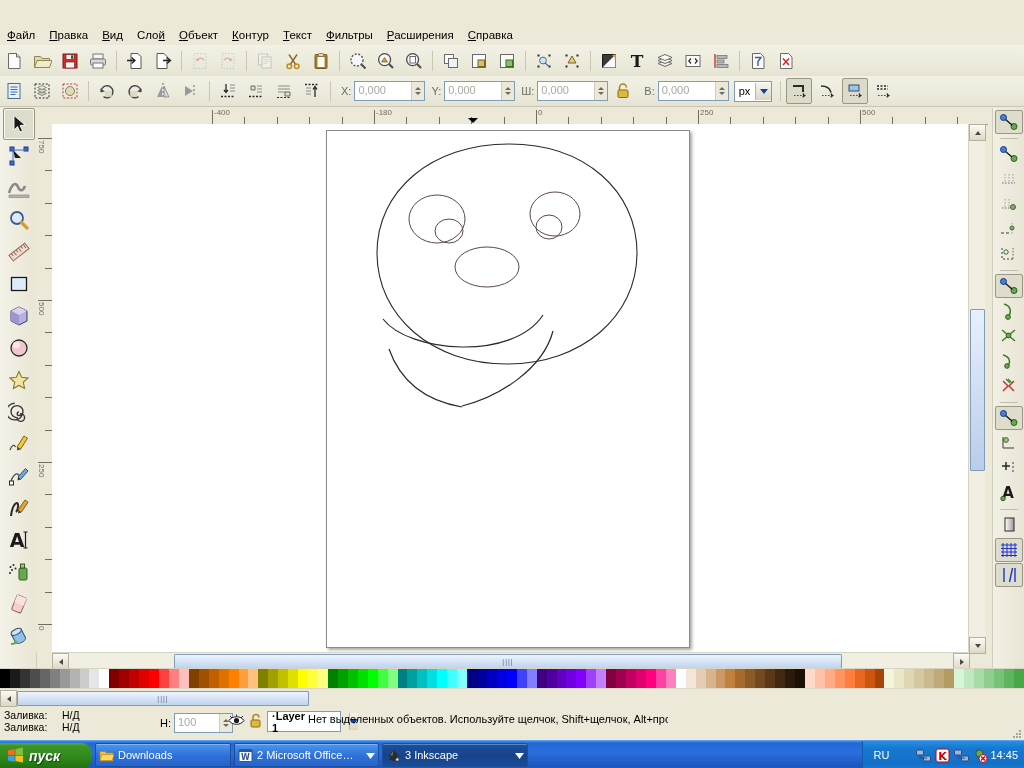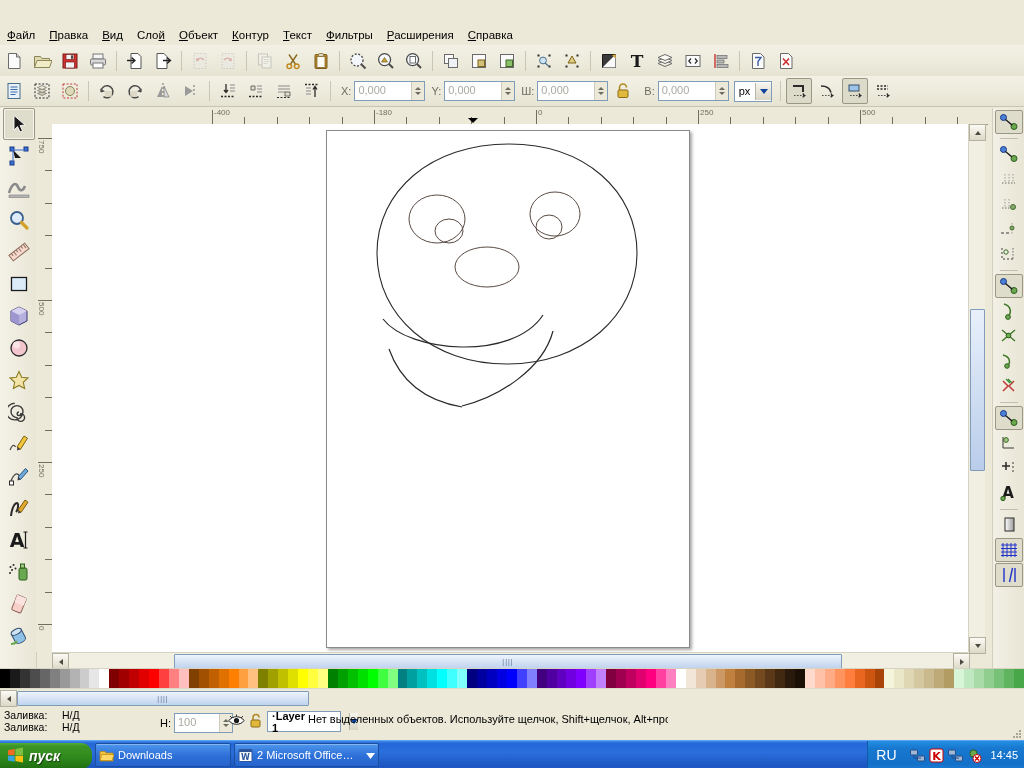--- a/index.html
+++ b/index.html
@@ -230,25 +230,25 @@
   }
   .task-btn.active{background:linear-gradient(180deg,#1d4f9e,#17438a 55%,#1b4c98);}
   .task-icon{width:15px;height:15px;margin-right:4px;flex:0 0 auto;}
   .task-caret{margin-left:auto;padding-left:5px;}
   .tray{
     margin-left:auto;height:28px;display:flex;align-items:center;padding:0 4px 0 7px;
     background:linear-gradient(180deg,#2490e4 0%,#1878cf 25%,#1370c8 80%,#1a7ad4 100%);
     border-left:1px solid #0e5ba8;
   }
   .tray-lang{
-    height:20px;min-width:22px;margin-right:11px;
-    display:flex;align-items:center;justify-content:center;color:#fff;font-size:14px;
+    height:20px;min-width:22px;margin-right:22px;
+    display:flex;align-items:center;justify-content:center;color:#fff;font-size:11px;
   }
   .tray-icon{width:15px;height:15px;margin:0 2px;}
-  .tray-clock{color:#fff;font-size:11px;margin-left:6px;margin-right:2px;}
+  .tray-clock{color:#fff;font-size:11px;margin-right:2px;}
 </style>
 </head>
 <body>
 
 <div class="app">
 
 
   <div class="menubar">
     <div class="menu-item"><span><u>Ф</u>айл</span></div>
     <div class="menu-item"><span><u>П</u>равка</span></div>
@@ -1174,20 +1174,35 @@
       <span>2 Microsoft Office…</span>
       <span class="task-caret">
         <svg width="9" height="6" viewBox="0 0 9 6">
             <path d="M0 0 4.5 6 9 0z" fill="#fff"></path>
           </svg>
       </span>
     </div>
 
 
 
+    <div class="task-btn active" style="width:138px;">
+      <span class="task-icon">
+        <svg width="15" height="15" viewBox="0 0 18 18">
+            <path d="M9 1.5 L3 9.5 L6 10.5 L3.5 13.5 L9 16 L14.5 13.5 L12 10.5 L15 9.5 Z" fill="#2b2b2b"></path>
+            <path d="M9 2.6 L5 8.6 L8 9.3 Z" fill="#6e6e6e"></path>
+            <circle cx="13.5" cy="13.8" r="2.1" fill="#cfd4da" stroke="#2b2b2b" stroke-width="0.7"></circle>
+          </svg>
+      </span>
+      <span>3 Inkscape</span>
+      <span class="task-caret">
+        <svg width="9" height="6" viewBox="0 0 9 6">
+            <path d="M0 0 4.5 6 9 0z" fill="#fff"></path>
+          </svg>
+      </span>
+    </div>
 
     <div class="tray">
       <span class="tray-lang">RU</span>
       <span class="tray-icon">
         <svg width="15" height="15" viewBox="0 0 15 15">
             <rect x="0.5" y="2" width="7" height="5" rx="1" fill="#9fb8d8" stroke="#2a4a80"></rect>
             <rect x="7.5" y="8" width="7" height="5" rx="1" fill="#9fb8d8" stroke="#2a4a80"></rect>
             <path d="M4 7v3h7" fill="none" stroke="#2a4a80"></path>
           </svg>
       </span>

